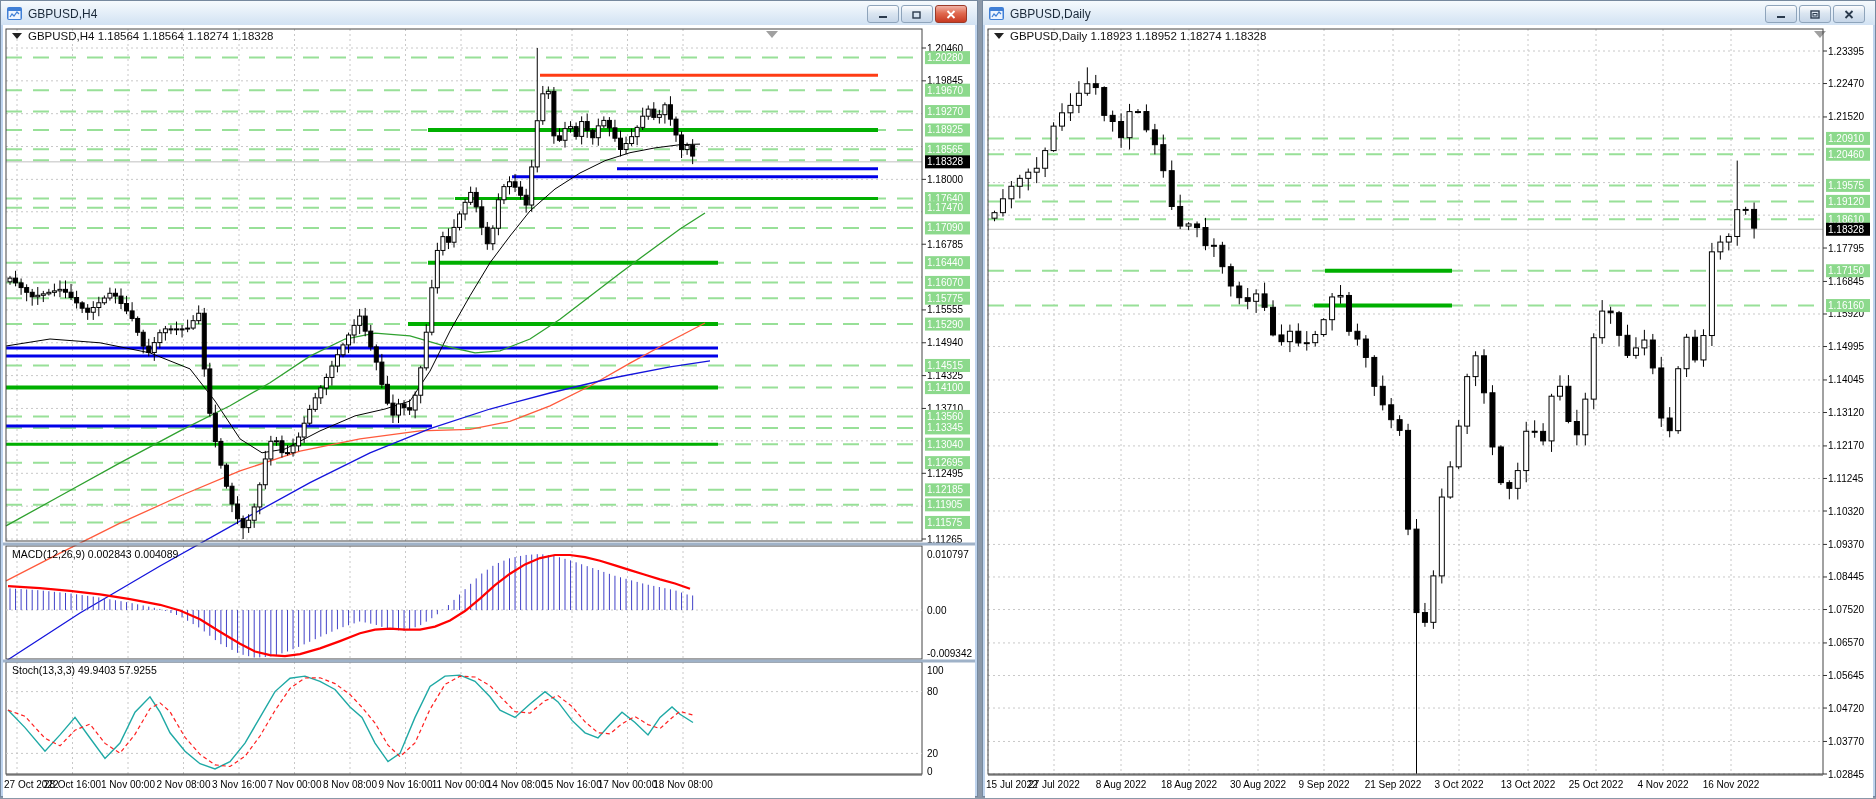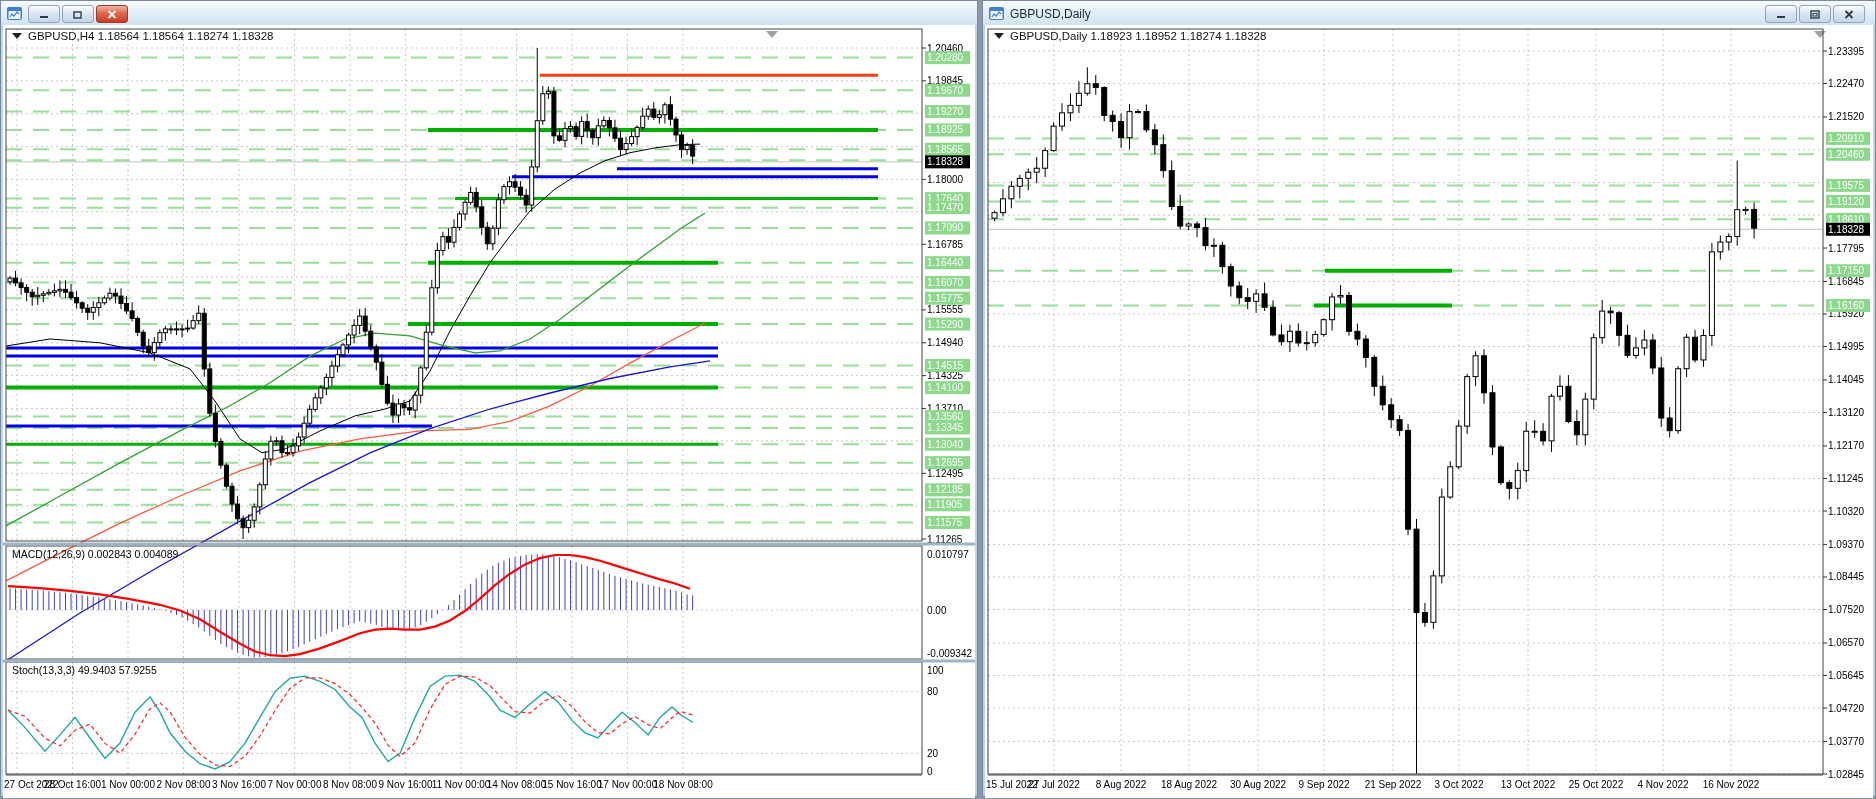--- a/index.html
+++ b/index.html
@@ -25,20 +25,21 @@
 
   <div class="win" id="winL">
     <div class="titlebar">
       <span class="wicon">
         <svg width="16" height="14" viewBox="0 0 16 14">
             <rect x="0" y="0" width="15" height="13" rx="2" fill="#3f7fd6"></rect>
             <rect x="1.5" y="4" width="12" height="8" fill="#eef5ff"></rect>
             <path d="M3 10 L5 7 L7 9 L10 5 L12 7" stroke="#3f7fd6" fill="none" stroke-width="1.2"></path>
           </svg>
       </span>
+      <span class="wtitle">GBPUSD,H4</span>
       <span class="wbtns">
         <span class="wbtn">
             <svg width="10" height="9">
               <rect x="1" y="6" width="8" height="2" fill="#2b3b4d"></rect>
             </svg>
           </span>
         <span class="wbtn">
             <svg width="10" height="9">
               <rect x="1" y="2" width="7" height="6" fill="none" stroke="#2b3b4d" stroke-width="1.4"></rect>
             </svg>

